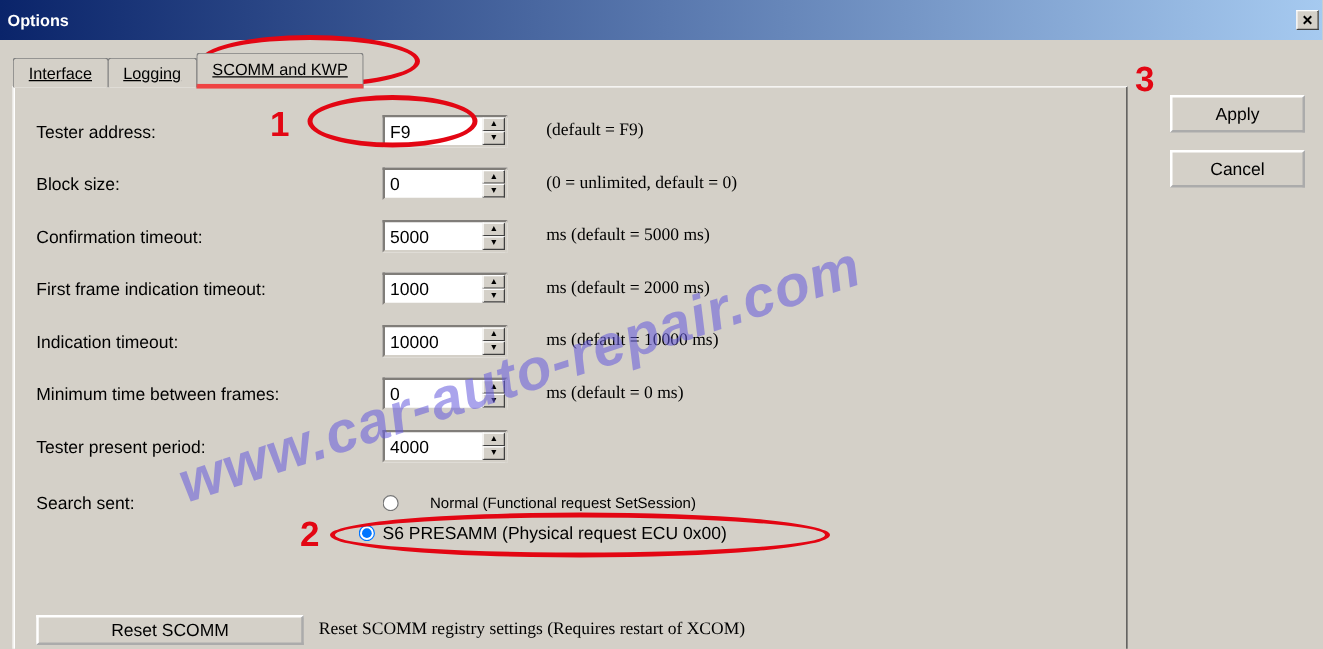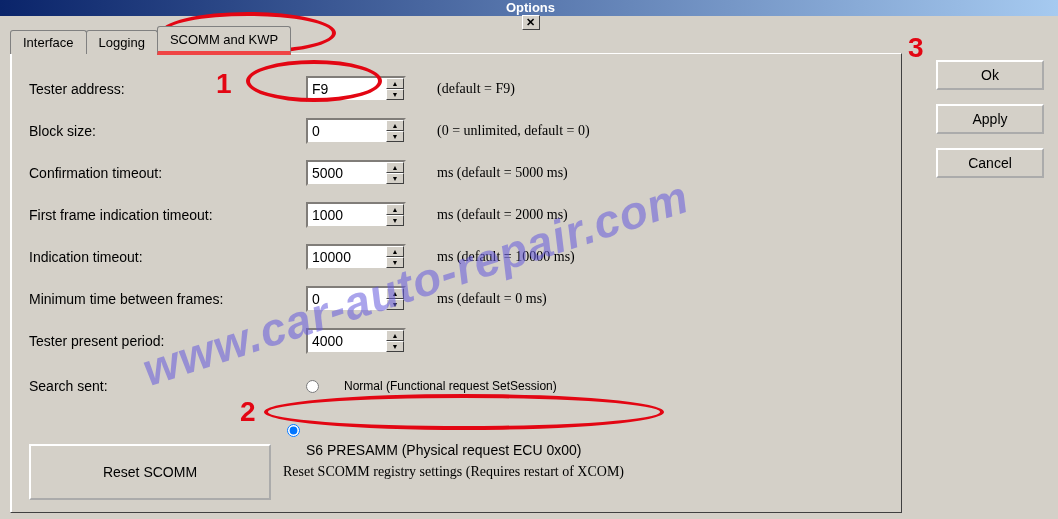--- a/index.html
+++ b/index.html
@@ -7,28 +7,27 @@
       font-family: Tahoma, Arial, sans-serif;
       font-size: 13px;
       background: #d4d0c8;
       width: 1058px;
       height: 519px;
       position: relative;
       overflow: hidden;
     }
     .title-bar {
       background: linear-gradient(to right, #0a246a, #a6caf0);
-      height: 16px;
+      height: 32px;
       display: flex;
       align-items: center;
       justify-content: space-between;
       padding: 0 3px 0 6px;
       color: white;
       font-weight: bold;
-      flex-direction: column;
     }
     .title-text { font-size: 13px; }
     .close-btn {
       width: 18px; height: 16px;
       background: #d4d0c8;
       border: 1px solid #fff;
       border-right-color: #404040;
       border-bottom-color: #404040;
       font-family: Arial;
       font-size: 11px;
@@ -54,20 +53,21 @@
       background: #d4d0c8;
       border: 1px solid #808080;
       border-top-left-radius: 3px;
       border-top-right-radius: 3px;
       border-bottom: none;
       margin-right: -1px;
       cursor: pointer;
       position: relative;
       top: 1px;
       font-size: 13px;
+      text-decoration: underline;
     }
     .tab.active {
       background: #d4d0c8;
       border-bottom: 4px solid #ef4444;
       top: 2px;
       padding-top: 5px;
     }
     .tab-content {
       border: 1px solid #808080;
       border-top: 1px solid #fff;
@@ -135,21 +135,21 @@
       bottom: 12px; left: 18px;
     }
     .win-btn {
       background: #d4d0c8;
       border: 2px outset #fff;
       padding: 5px 18px;
       font-size: 14px;
       cursor: pointer;
       min-width: 96px;
     }
-    .reset-btn { width: 242px; padding: 18px 10px; }
+    .reset-btn { width: 214px; padding: 2px 10px; }
     .btn-column {
       position: absolute;
       right: 14px; top: 44px;
       display: flex; flex-direction: column; gap: 14px;
     }
     .btn-column .win-btn { width: 108px; }
 
     
     .anno {
       position: absolute;
@@ -281,31 +281,30 @@
       </span>
     </div>
 
     <div class="row" style="margin-top:24px;margin-bottom:8px;">
       <span class="row-label">Search sent:</span>
       <input type="radio" name="sm" style="">
       <span style="margin-left:6px;font-size:12px;">Normal (Functional request SetSession)</span>
     </div>
     <div class="radio-row">
       <input type="radio" name="sm" checked="" style="">
-      <span style="font-size:14px;margin-top:40px;">S6 PRESAMM (Physical request ECU 0x00)</span>
+      <span style="font-size:14px;">S6 PRESAMM (Physical request ECU 0x00)</span>
     </div>
 
     <div class="reset-row">
       <button class="win-btn reset-btn">Reset SCOMM</button>
       <span class="hint">Reset SCOMM registry settings (Requires restart of XCOM)</span>
     </div>
   </div>
 
   <div class="btn-column">
-    <button class="win-btn">Ok</button>
     <button class="win-btn">Apply</button>
     <button class="win-btn">Cancel</button>
   </div>
 
   <div class="watermark">www.car-auto-repair.com</div>
 
   <div class="anno ellipse" style="left:160px; top:-4px; width:176px; height:42px;"></div>
   <div class="anno ellipse" style="left:246px; top:44px; width:136px; height:42px;"></div>
   <div class="anno ellipse" style="left:264px; top:378px; width:400px; height:36px;"></div>
   <div class="anno anno-num" style="left:216px; top:52px;">1</div>

